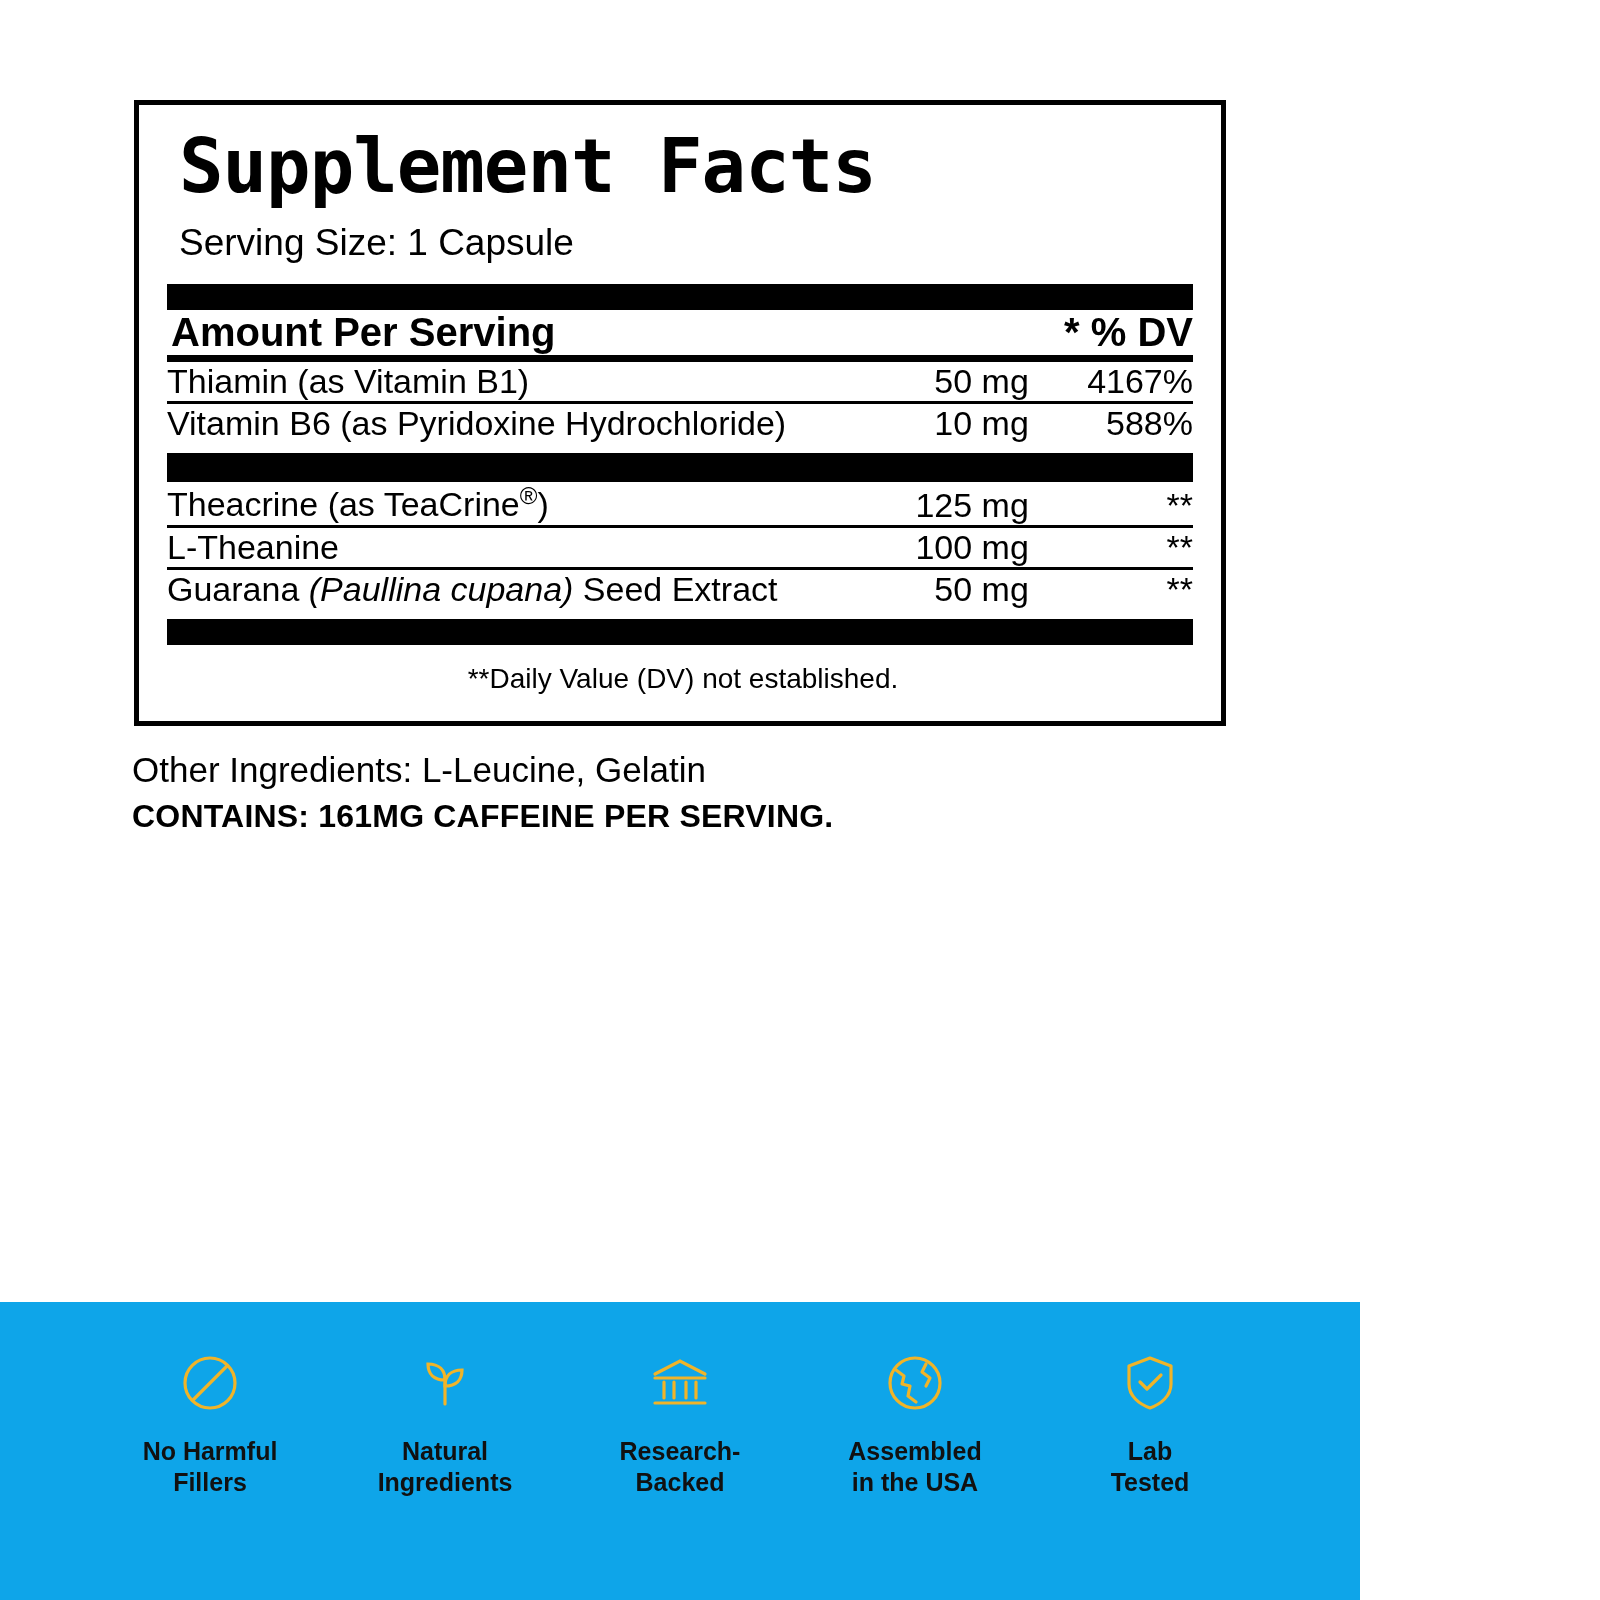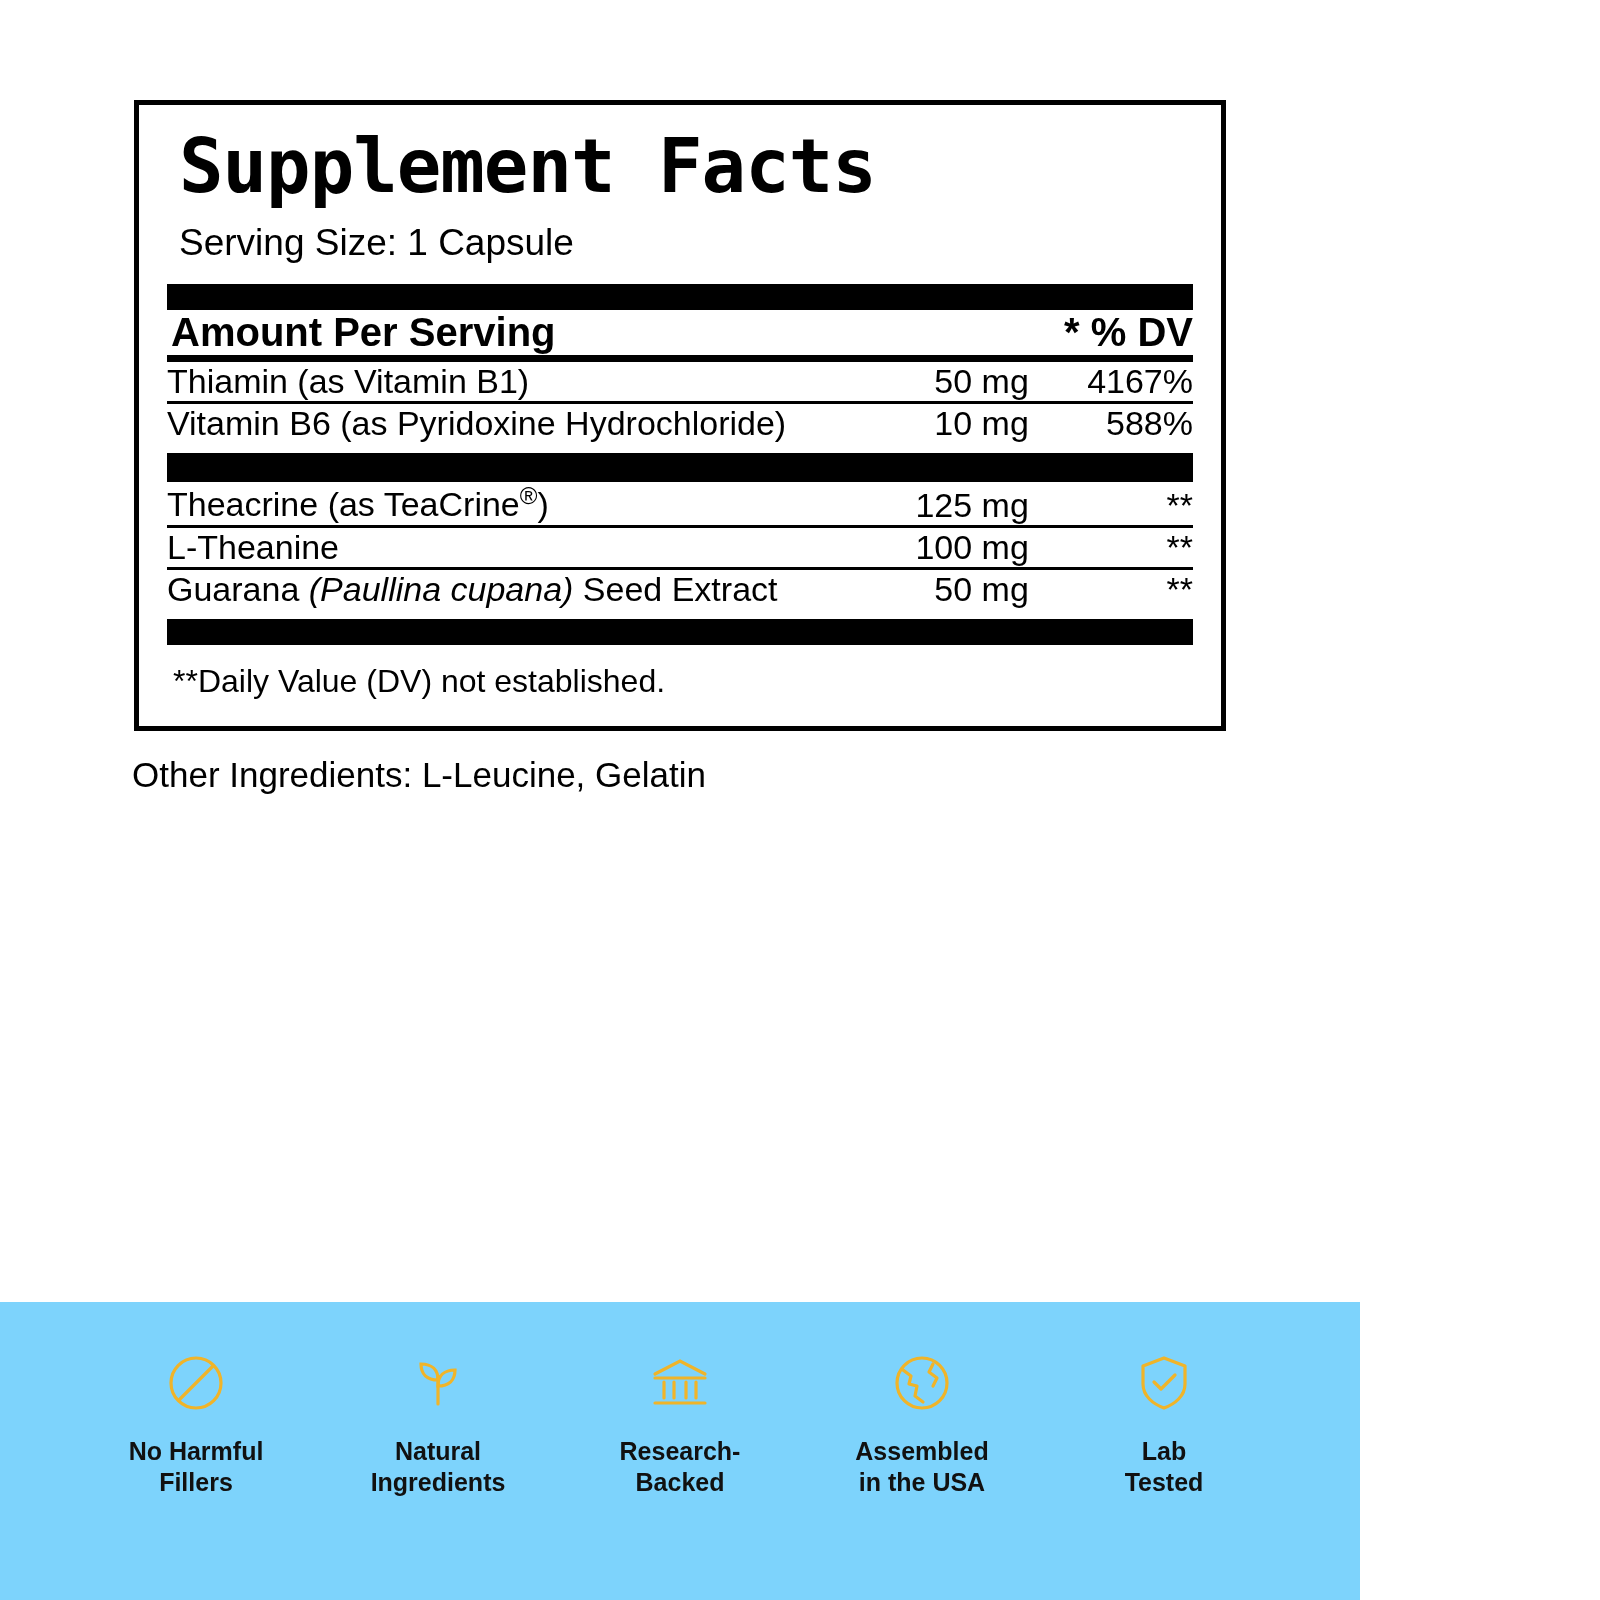--- a/index.html
+++ b/index.html
@@ -94,22 +94,23 @@
   .c-dv   { width: 16%; text-align: right; padding-right: 6px; }
   .dv-stars {
     font-size: 30px;
     vertical-align: super;
   }
   .italic { font-style: italic; }
   .sup-small { font-size: 22px; vertical-align: super; }
   .reg { font-size: 24px; vertical-align: super; }
 
   .footnote {
-    font-size: 32px;
+    font-size: 28px;
     margin: 18px 0 4px 6px;
+    text-align: center;
   }
 
   
   .other-wrap {
     padding: 14px 16px 0 0;
     display: flex;
     justify-content: center;
   }
   .other-inner {
     width: 1092px;
@@ -122,26 +123,26 @@
   }
   .contains {
     font-size: 32px;
     font-weight: bold;
     letter-spacing: 0.2px;
   }
 
   
   .spacer { flex: 1 1 auto; }
   .badges {
-    background: #7dd3fc;
+    background: #0ea5e9;
     height: 298px;
     display: flex;
     align-items: flex-start;
     justify-content: center;
-    gap: 12px;
+    gap: 5px;
     padding-top: 44px;
     box-sizing: border-box;
   }
   .badge {
     width: 230px;
     display: flex;
     flex-direction: column;
     align-items: center;
     text-align: center;
   }
@@ -246,20 +247,21 @@
 
       <div class="bar-thick short"></div>
 
       <div class="footnote">**Daily Value (DV) not established.</div>
     </div>
   </div>
 
   <div class="other-wrap">
     <div class="other-inner">
       <div class="other-ing">Other Ingredients: L-Leucine, Gelatin</div>
+      <div class="contains">CONTAINS: 161MG CAFFEINE PER SERVING.</div>
     </div>
   </div>
 
   <div class="spacer"></div>
 
   <div class="badges">
 
     <div class="badge">
       <div class="ico">
         <svg width="66" height="66" viewBox="0 0 66 66" fill="none" stroke="#F0B429" stroke-width="3.2">

